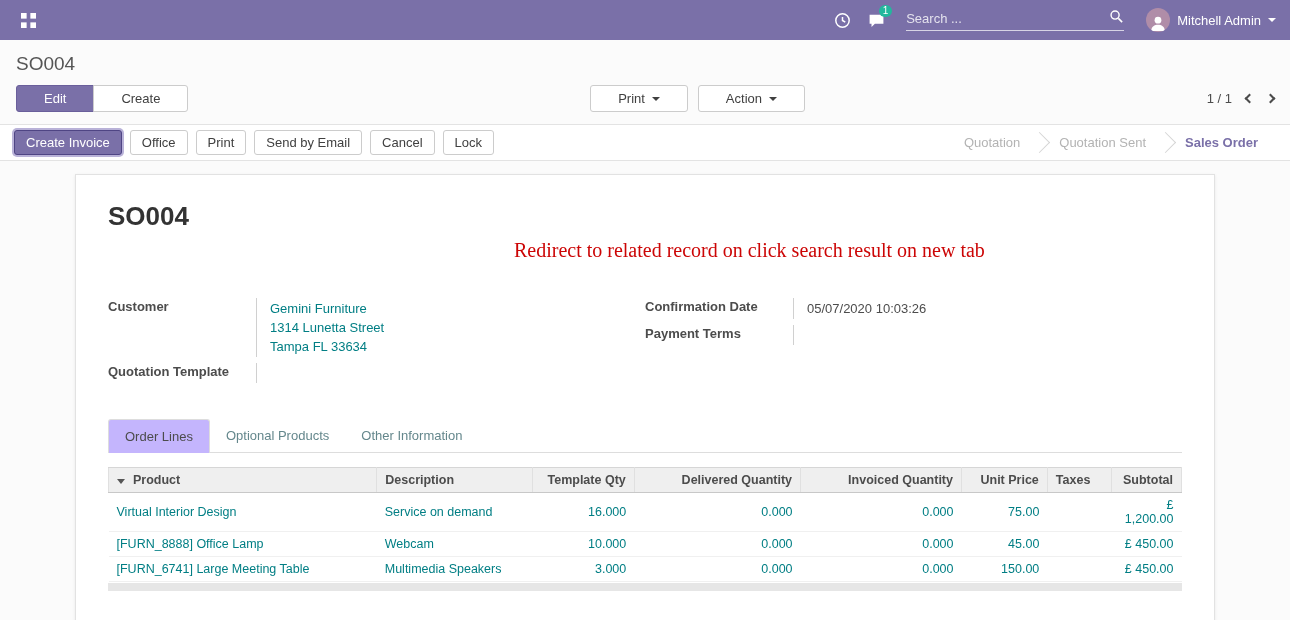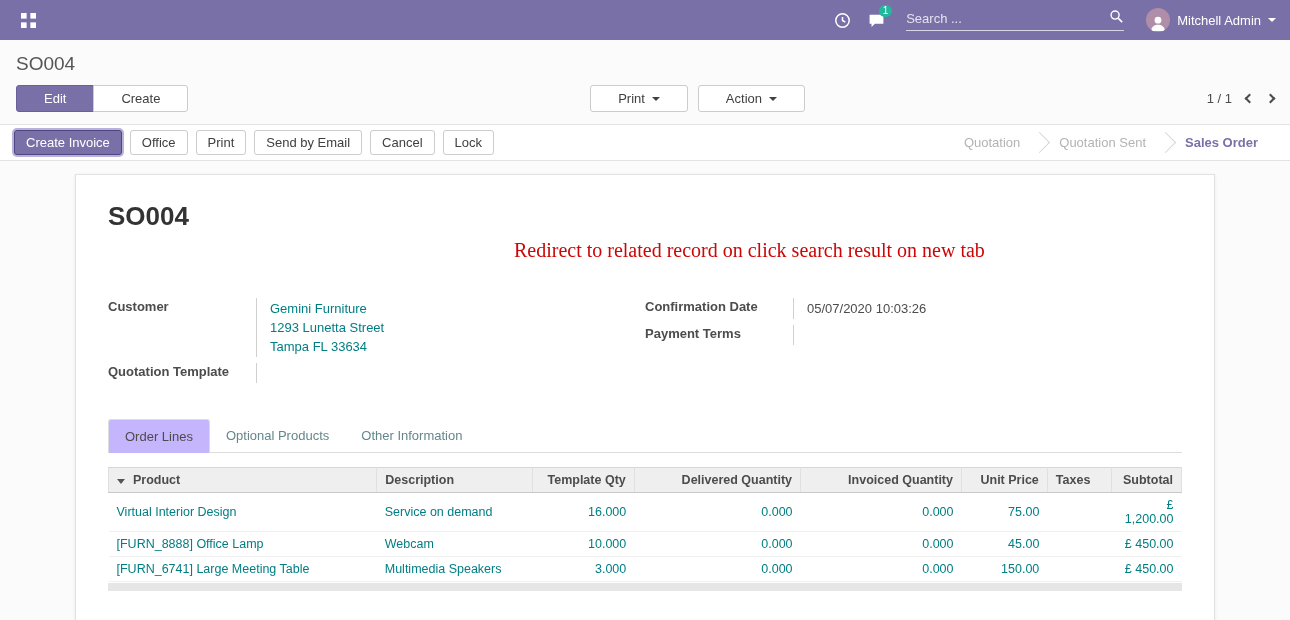--- a/index.html
+++ b/index.html
@@ -181,21 +181,21 @@
     <div class="sheet-head">
       <span class="sheet-title">SO004</span>
       <span class="annotation">Redirect to related record on click search result on new tab</span>
     </div>
 
     <div class="field-groups">
       <div class="group">
         <div class="f-label">Customer</div>
         <div class="f-value link">
           <div>Gemini Furniture</div>
-          <div>1293 Lunetta Street</div>
+          <div>1314 Lunetta Street</div>
           <div>Tampa FL 33634</div>
         </div>
         <div class="f-label">Quotation Template</div>
         <div class="f-value"></div>
       </div>
       <div class="group">
         <div class="f-label">Confirmation Date</div>
         <div class="f-value">05/07/2020 10:03:26</div>
         <div class="f-label">Payment Terms</div>
         <div class="f-value"></div>

